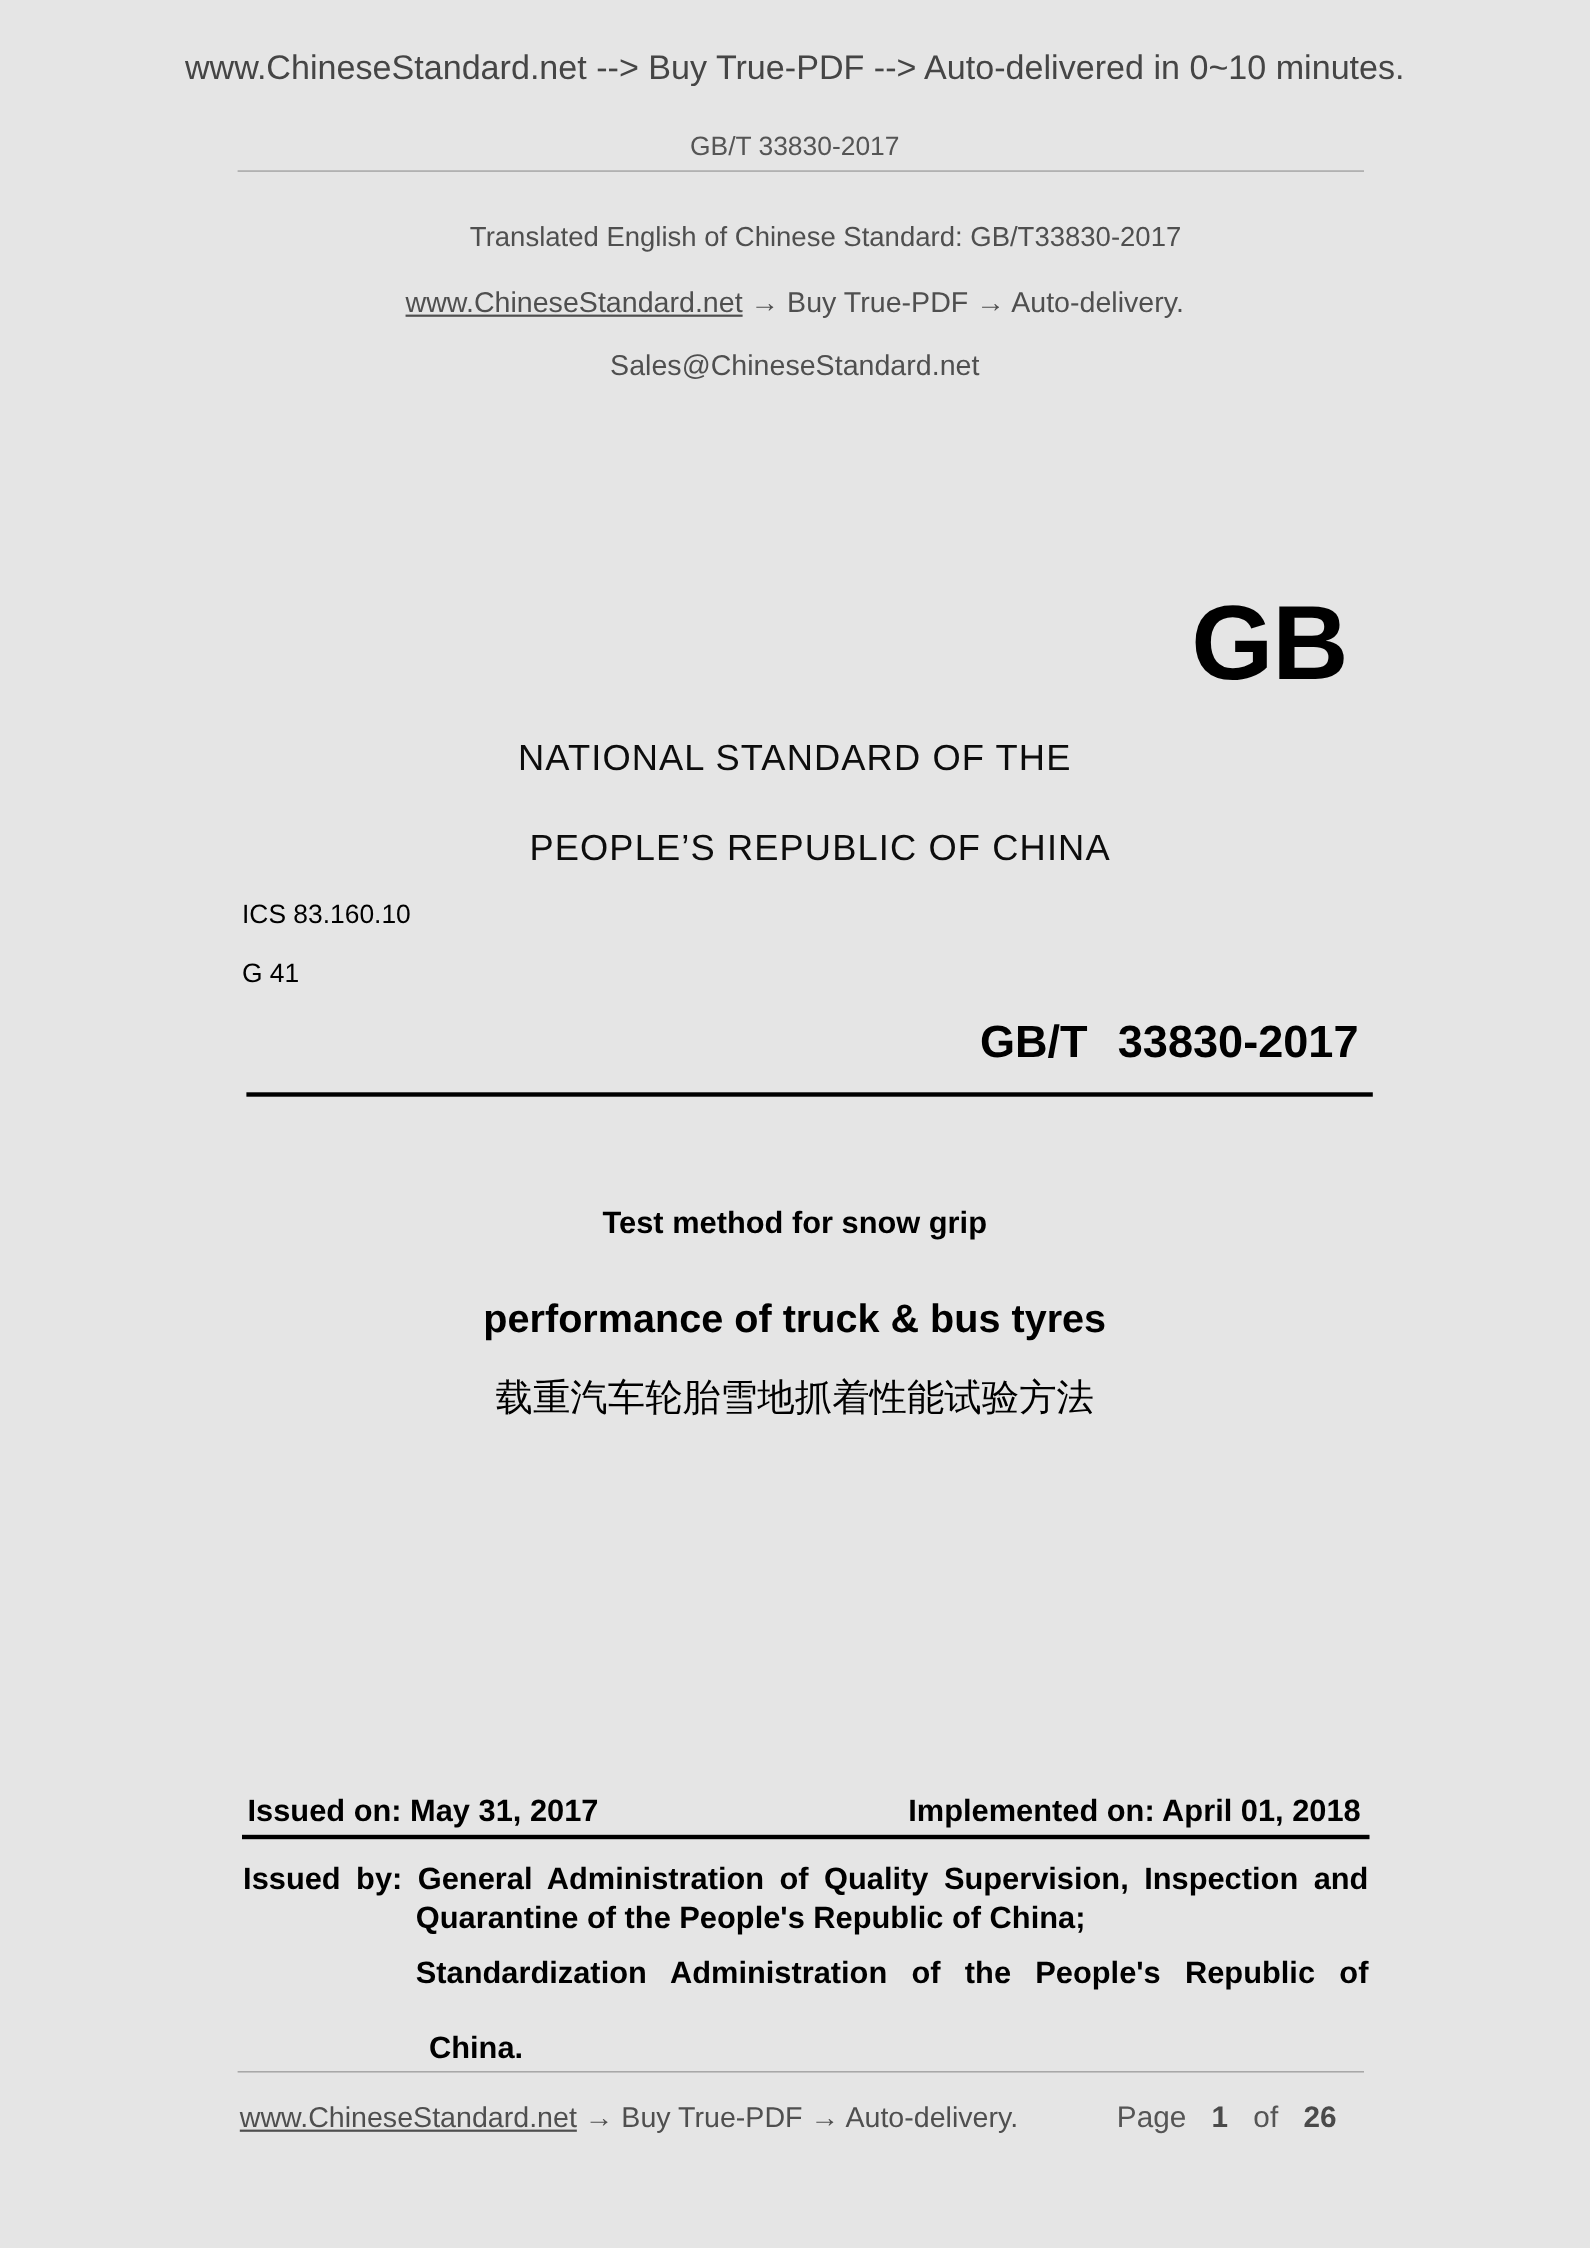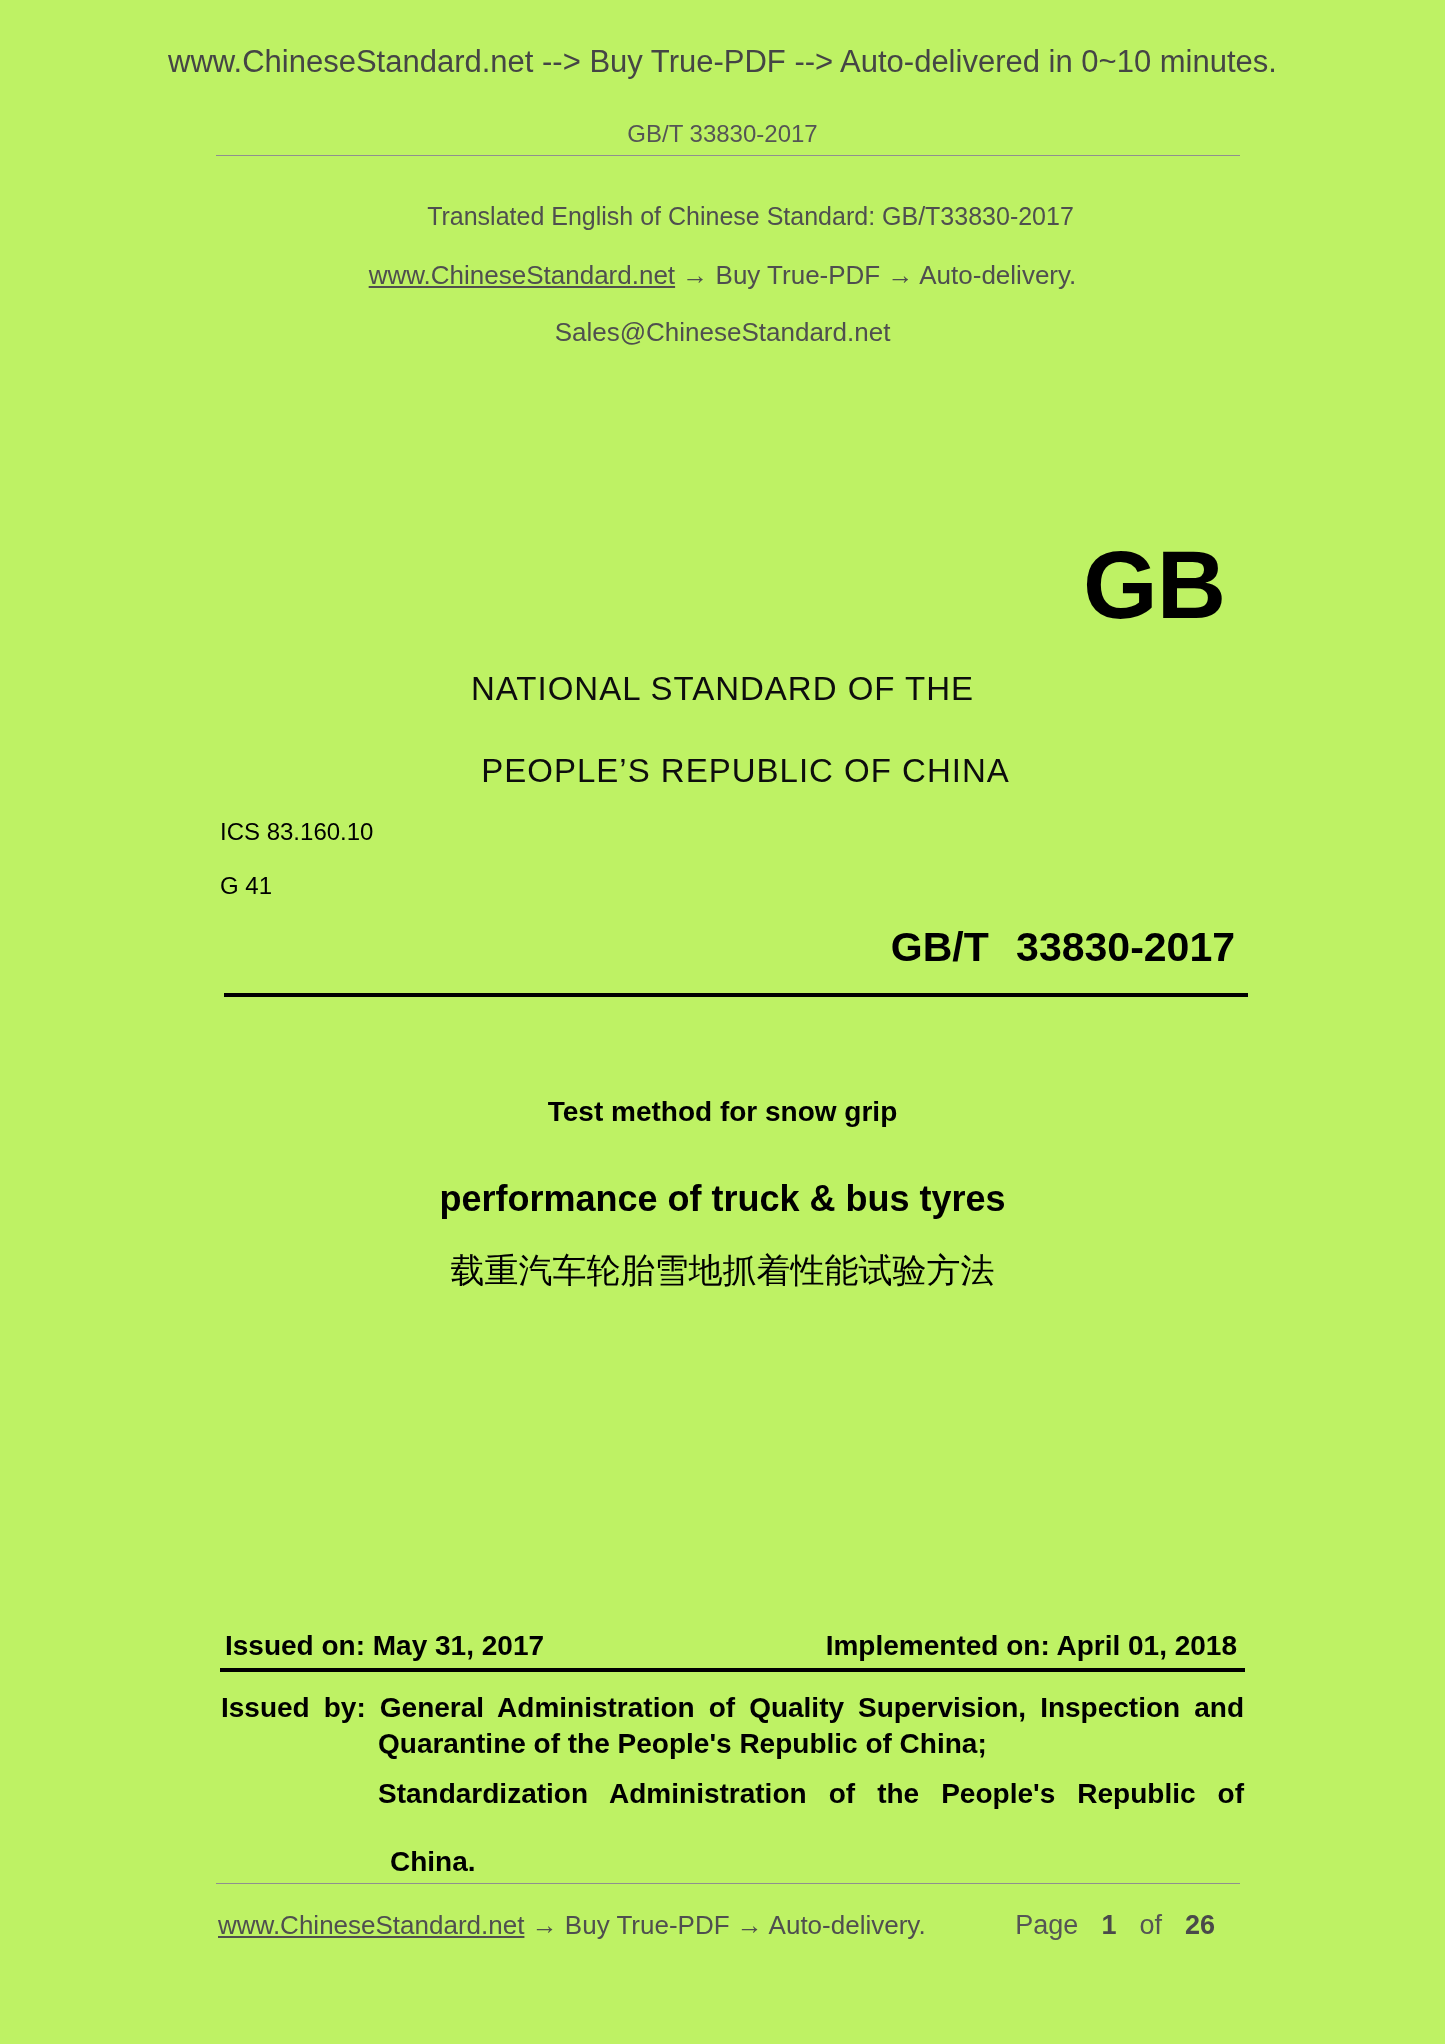--- a/index.html
+++ b/index.html
@@ -1,21 +1,21 @@
 <!DOCTYPE html>
 <html><head>
 <meta charset="utf-8">
 <style>
   * { margin: 0; padding: 0; box-sizing: border-box; }
   html, body { background: #ffffff; }
   .page {
     position: relative;
     width: 1445px;
     height: 2044px;
-    background: #bef264;
+    background: #e5e5e5;
     font-family: "Liberation Sans", "DejaVu Sans", sans-serif;
     color: #000;
     overflow: hidden;
   }
   .centered { position: absolute; left: 0; width: 100%; text-align: center; }
 
   .tagline { top: 44px; font-size: 31px; color: #454545; }
   .doc-number-top { top: 120px; font-size: 24px; color: #555555; }
 
   .divider-thin {

